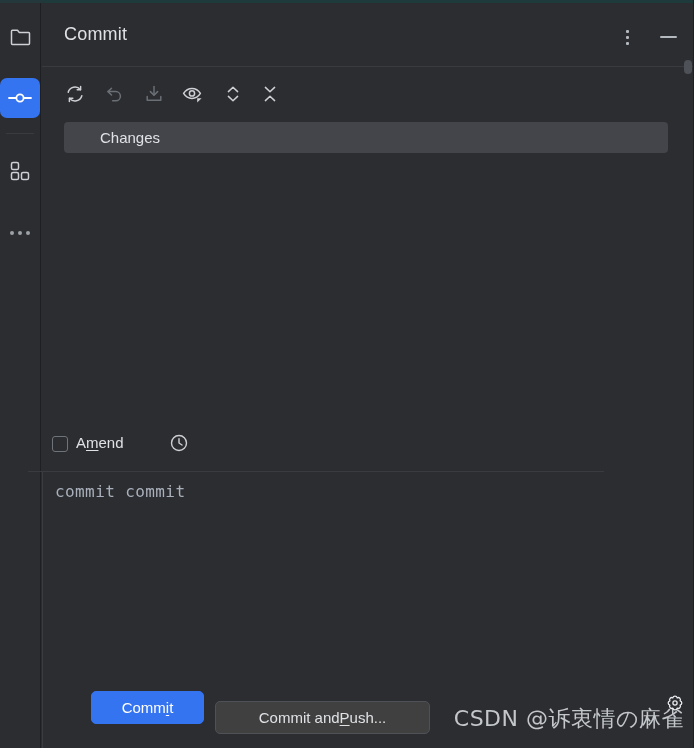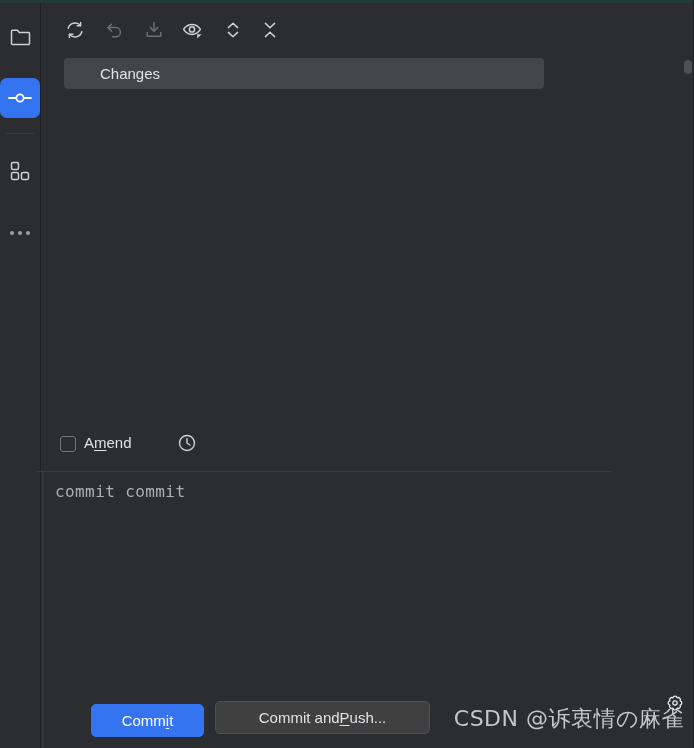--- a/index.html
+++ b/index.html
@@ -114,21 +114,21 @@
   .tb-6 { left: 213px; }
 
   
   .changes-area {
     position: relative;
     height: 320px;
   }
   .tree-row {
     position: absolute;
     left: 22px; top: 0;
-    width: 480px; height: 31px;
+    width: 604px; height: 31px;
     background: #43454a;
     border-radius: 4px;
     display: flex; align-items: center; text-align: center;
   }
   .tree-row .label {
     font-size: 15px;
     color: #dfe1e5;
     margin-left: 36px;
   }
 
@@ -192,21 +192,21 @@
     position: absolute;
     height: 33px;
     border-radius: 5px;
     font-size: 15px;
     display: flex; align-items: center; justify-content: center;
     box-sizing: border-box;
     padding: 0 14px;
   }
   .btn u { text-decoration: underline; text-underline-offset: 2px; }
   .btn-primary {
-    left: 48px; top: 28px;
+    left: 48px; top: 15px;
     min-width: 113px;
     background: #3574f0;
     color: #ffffff;
     border: 1px solid #3574f0;
   }
   .btn-default {
     left: 172px; top: 25px;
     min-width: 215px;
     background: #404040;
     color: #dfe1e5;
@@ -300,20 +300,35 @@
             <circle cx="11" cy="3" r="2" fill="#9ea2a8"></circle>
             <circle cx="19" cy="3" r="2" fill="#9ea2a8"></circle>
           </svg>
         </span>
       </div>
     </div>
   </div>
 
   <div class="tool-window">
 
+    <div class="tw-header">
+      <div class="tw-title">Commit</div>
+
+      <div class="hdr-btn hdr-more">
+        <span class="dot3">
+          <i></i>
+            <i></i>
+            <i></i>
+        </span>
+      </div>
+
+      <div class="hdr-btn hdr-hide">
+        <span class="hide-line"></span>
+      </div>
+    </div>
 
     <div class="tw-toolbar">
 
       <div class="tb-btn tb-1">
         <span>
           <svg class="icon-svg" width="20" height="20" viewBox="0 0 20 20" fill="none">
             <path d="M3.2 8.2A7 7 0 0 1 15.4 5.6" stroke="#ced0d6" stroke-width="1.5" stroke-linecap="round"></path>
             <path d="M16.8 11.8A7 7 0 0 1 4.6 14.4" stroke="#ced0d6" stroke-width="1.5" stroke-linecap="round"></path>
             <path d="M15.6 2.4v3.4h-3.4" stroke="#ced0d6" stroke-width="1.5" stroke-linecap="round" stroke-linejoin="round"></path>
             <path d="M4.4 17.6v-3.4h3.4" stroke="#ced0d6" stroke-width="1.5" stroke-linecap="round" stroke-linejoin="round"></path>
@@ -371,21 +386,21 @@
 
     <div class="changes-area">
       <div class="tree-row">
         <span class="label">Changes</span>
       </div>
     </div>
 
     <div class="scroll-thumb"></div>
   </div>
 
-  <div class="amend-bar" style="position:absolute; left:36px; top:428px; width:576px;">
+  <div class="amend-bar" style="position:absolute; left:28px; top:428px; width:576px;">
     <div class="amend-check"></div>
     <div class="amend-label"><span>A</span><u>m</u><span>end</span></div>
     <div class="amend-clock">
       <span>
         <svg class="icon-svg" width="20" height="20" viewBox="0 0 20 20" fill="none">
           <circle cx="10" cy="10" r="7.5" stroke="#ced0d6" stroke-width="1.4"></circle>
           <path d="M10 5.6V10l3 2" stroke="#ced0d6" stroke-width="1.4" stroke-linecap="round" stroke-linejoin="round"></path>
         </svg>
       </span>
     </div>

